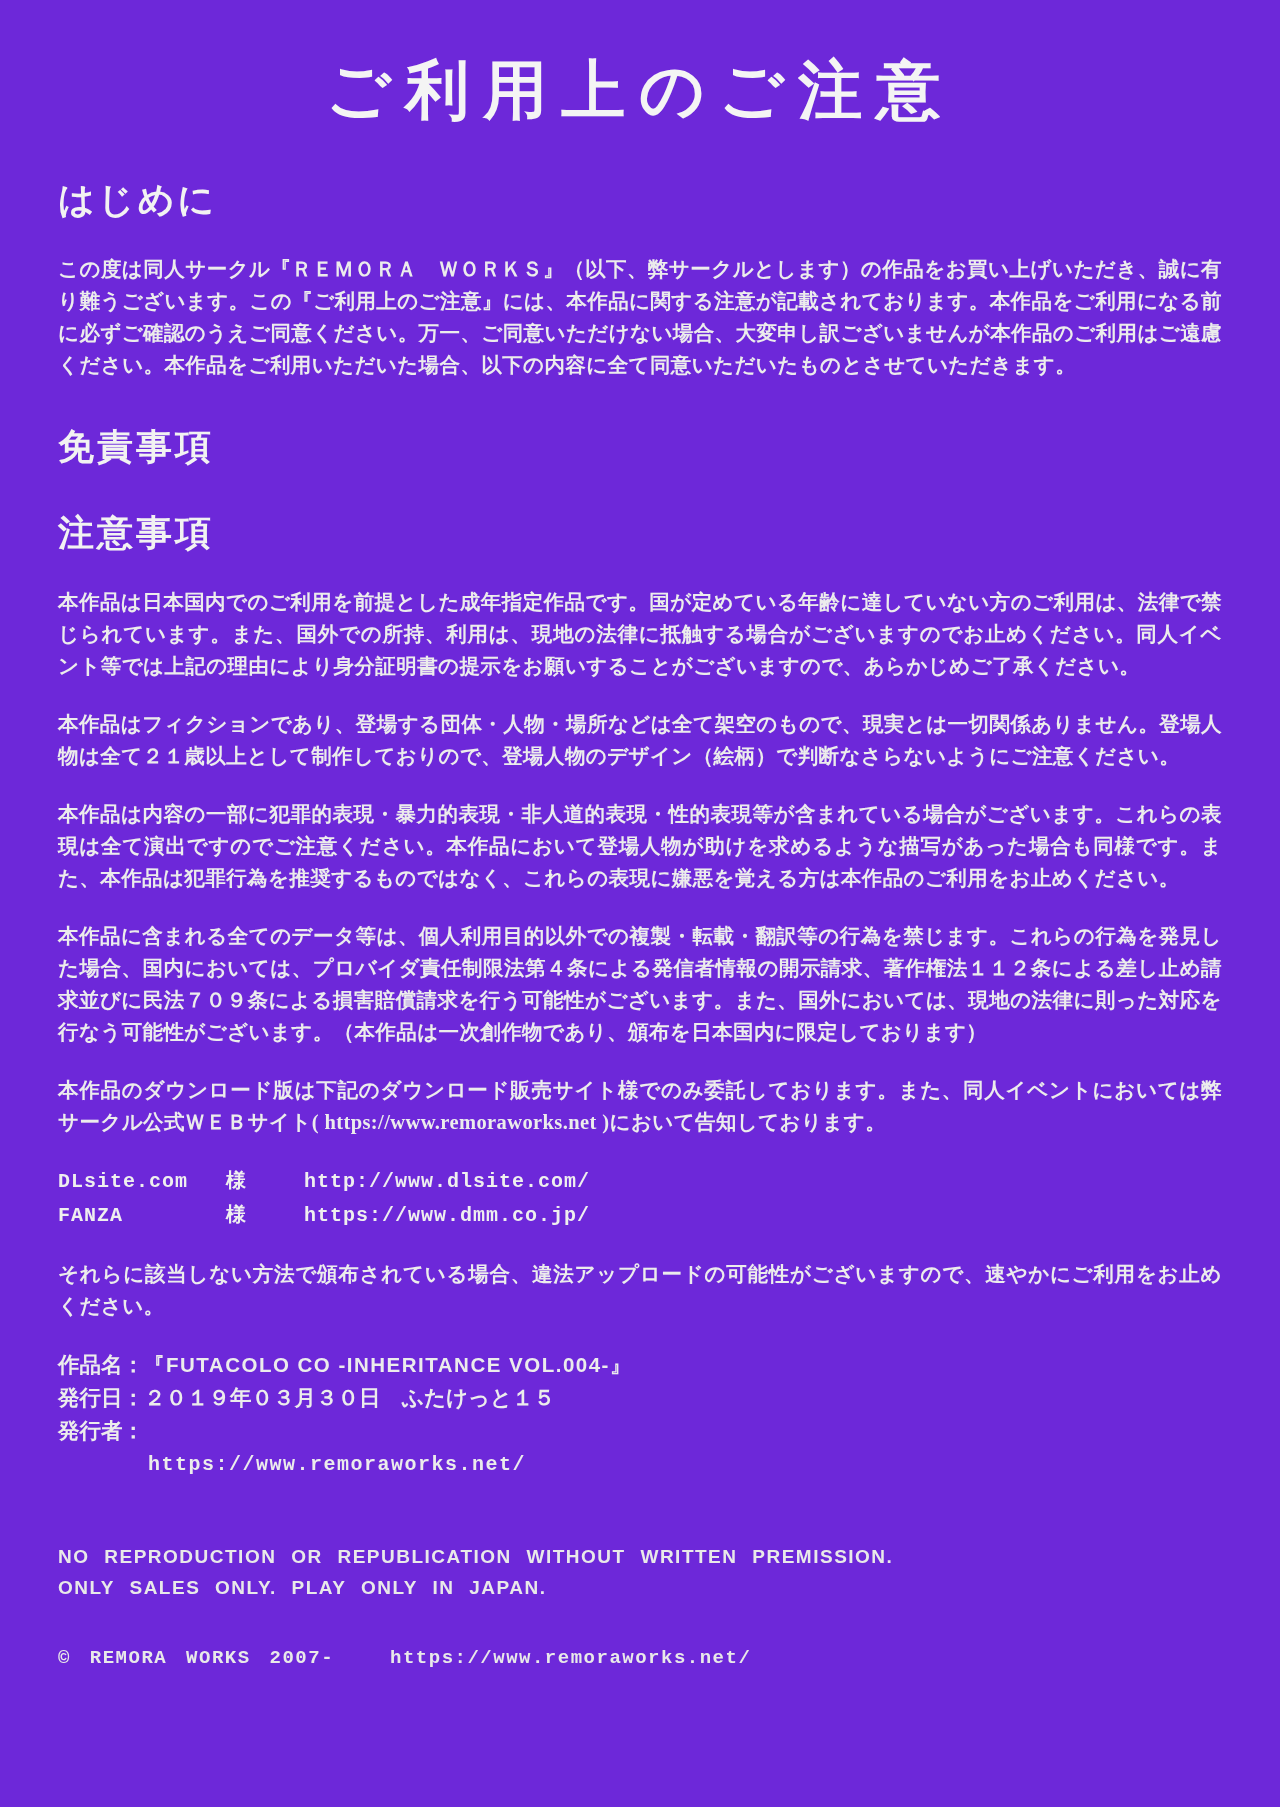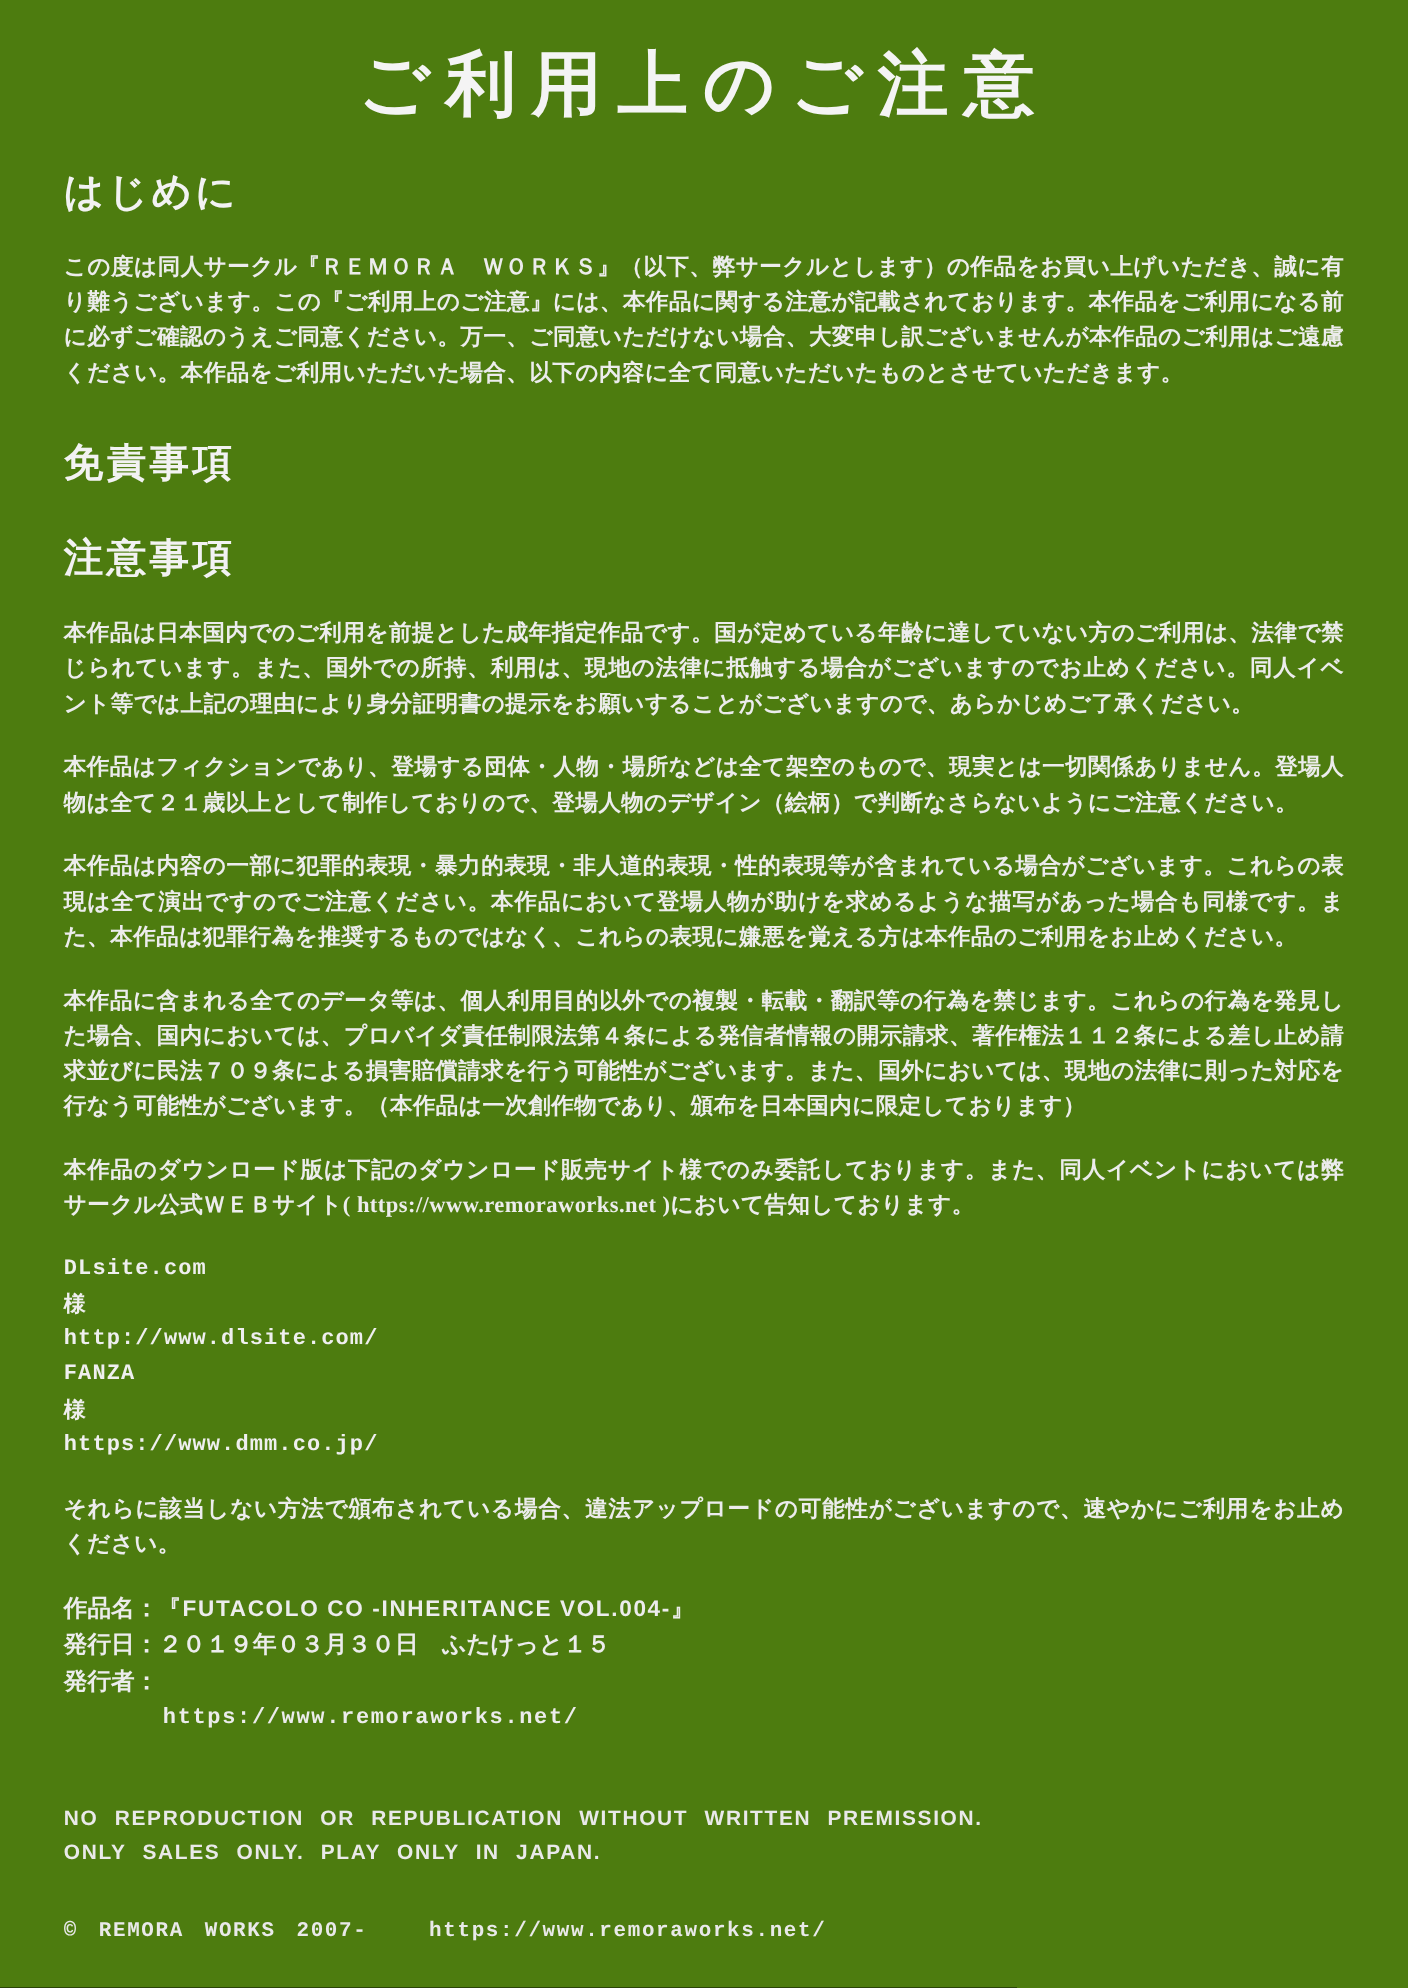--- a/index.html
+++ b/index.html
@@ -5,66 +5,65 @@
   html, body {
     margin: 0;
     padding: 0;
     background: #000;
   }
   .page {
     position: relative;
     width: 1280px;
     height: 1807px;
     margin: 0 auto;
-    background: #4d7c0f;
+    background: #6d28d9;
     color: #efefef;
     font-family: "Liberation Serif", "DejaVu Serif", serif;
     overflow: hidden;
     box-sizing: border-box;
-    padding: 26px 58px 0 58px;
+    padding: 40px 58px 0 58px;
   }
   .doc-title {
     margin: 12px 0 0 0;
     text-align: center;
     font-size: 64px;
     font-weight: 700;
     letter-spacing: 14px;
     line-height: 78px;
     color: #f4f4f4;
   }
   .section-heading {
     font-size: 36px;
     font-weight: 700;
     letter-spacing: 3px;
     margin: 46px 0 33px 0;
     line-height: 40px;
     color: #f2f2f2;
   }
   .section-heading.first {
-    margin-top: 38px;
+    margin-top: 50px;
   }
   .body-para {
     font-size: 20.5px;
     font-weight: 700;
     line-height: 32px;
     letter-spacing: 0.4px;
     margin: 0 0 26px 0;
     text-align: justify;
     color: #ececec;
   }
   .sites {
     margin: 6px 0 26px 0;
   }
   .site-row {
     display: flex;
     align-items: baseline;
     line-height: 32px;
     font-size: 20px;
     font-weight: 700;
-    flex-direction: column;
   }
   .site-name {
     width: 168px;
     font-family: "Liberation Mono", "DejaVu Sans Mono", monospace;
     letter-spacing: 1px;
   }
   .site-honorific {
     width: 78px;
   }
   .site-url {

